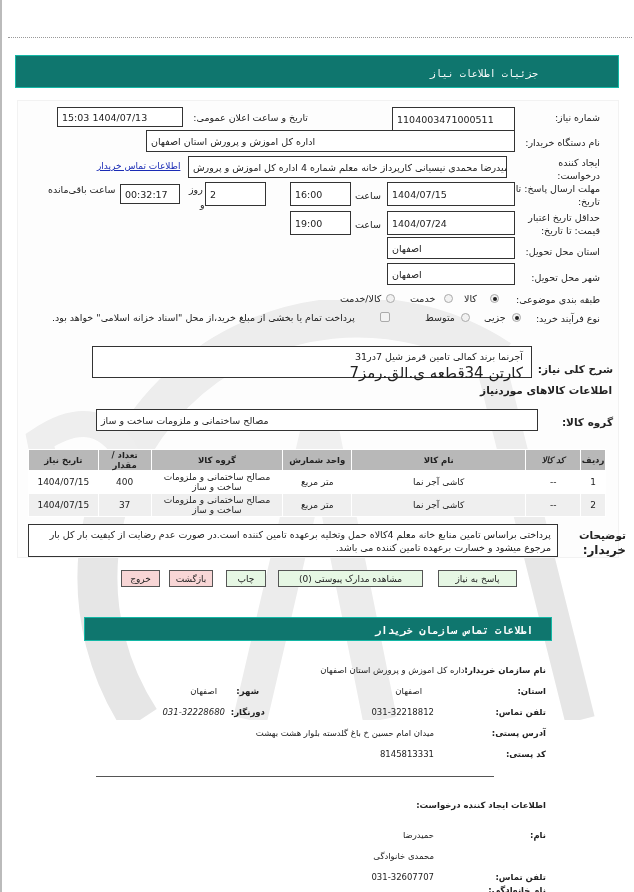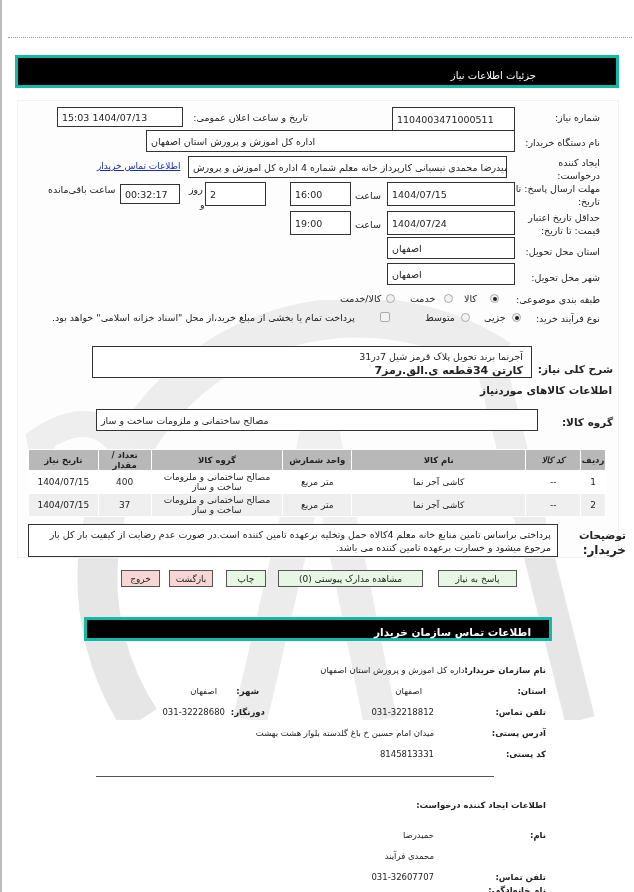--- a/index.html
+++ b/index.html
@@ -1,21 +1,21 @@
 <!DOCTYPE html>
 <html><head>
 <meta charset="utf-8">
 <style>
   * { box-sizing: border-box; margin: 0; padding: 0; }
   html, body { width: 634px; height: 892px; background: #fff; overflow: hidden; }
   body { font-family: "DejaVu Sans", sans-serif; font-size: 9px; color: #222; position: relative; direction: rtl; }
   .left-edge { position: absolute; left: 0; top: 0; width: 2px; height: 892px; background: #bbb; }
   .dotted-rule { position: absolute; left: 8px; right: 2px; top: 37px; border-top: 1px dotted #999; }
   .watermark { position: absolute; left: 20px; top: 300px; width: 600px; height: 420px; pointer-events: none; }
-  .hdr-bar { position: absolute; background: #000000; color: #fff; border: 3px solid #14b8a6; }
+  .hdr-bar { position: absolute; background: #0f766e; color: #fff; border: 1px solid #14b8a6; font-family: Liberation Mono, monospace; }
   .hdr1 { left: 15px; top: 55px; width: 604px; height: 33px; }
   .hdr1 span { position: absolute; right: 80px; top: 12px; font-size: 10px; }
   .panel { position: absolute; left: 17px; top: 100px; width: 602px; height: 458px; background: rgba(250,250,250,0.35); border: 1px solid #f2f2f2; }
   .abs { position: absolute; }
   .lbl { position: absolute; font-size: 9.5px; color: #222; white-space: nowrap; text-align: right; }
   .box { position: absolute; border: 1px solid #333; background: #fff; font-size: 9.5px; padding: 0 4px; display: flex; align-items: center; justify-content: flex-end; white-space: nowrap; overflow: hidden; }
   .link { position: absolute; color: #1a2bb5; font-size: 9px; text-decoration: underline; white-space: nowrap; }
   .radio { position: absolute; width: 9px; height: 9px; border-radius: 50%; border: 1px solid #aaa; background: #f2f2f2; }
   .radio.on::after { content: ""; position: absolute; left: 2px; top: 2px; width: 4px; height: 4px; border-radius: 50%; background: #222; }
   .chk { position: absolute; width: 10px; height: 10px; border: 1px solid #aaa; background: #f2f2f2; border-radius: 2px; }
@@ -99,22 +99,22 @@
 <span class="lbl" style="right:34px; top:313px;">نوع فرآیند خرید:</span>
 <span class="radio on" style="left:512px; top:313px;"></span>
 <span class="lbl" style="left:484px; top:312px;">جزیی</span>
 <span class="radio" style="left:461px; top:313px;"></span>
 <span class="lbl" style="left:425px; top:312px;">متوسط</span>
 <span class="chk" style="left:380px; top:312px;"></span>
 <span class="lbl" style="left:52px; top:312px;">پرداخت تمام یا بخشی از مبلغ خرید،از محل "اسناد خزانه اسلامی" خواهد بود.</span>
 
 <span class="lbl bold" style="right:21px; top:363px; font-size:10.5px;">شرح کلی نیاز:</span>
 <div class="abs" style="left:92px; top:346px; width:440px; height:32px; border:1px solid #333; background:#fff;">
-  <div class="abs" style="right:8px; top:4px; font-size:9.5px; white-space:nowrap;">آجرنما برند تحویل پلاک قرمز شیل 7در31</div>
-  <div class="abs" style="right:8px; top:17px; font-size:11px; white-space:nowrap;font-weight:bold;">کارتن 34قطعه ی.الق.رمز7</div>
+  <div class="abs" style="right:8px; top:4px; font-size:9.5px; white-space:nowrap;">آجرنما برند کمالی تامین قرمز شیل 7در31</div>
+  <div class="abs" style="right:8px; top:17px; font-size:15px; white-space:nowrap;">کارتن 34قطعه ی.الق.رمز7</div>
 </div>
 <span class="lbl bold" style="right:22px; top:384px; font-size:10.5px;">اطلاعات کالاهای موردنیاز</span>
 
 <span class="lbl bold" style="right:21px; top:416px; font-size:10.5px;">گروه کالا:</span>
 <div class="box" style="left:96px; top:409px; width:442px; height:22px; padding-right:12px;">مصالح ساختمانی و ملزومات ساخت و ساز</div>
 
 <table class="items">
   <thead>
     <tr>
       <th style="width:22px;">ردیف</th>
@@ -166,32 +166,32 @@
 <span class="c-val" style="right:167px; top:665px;">اداره کل اموزش و پرورش استان اصفهان</span>
 
 <span class="c-lbl" style="right:88px; top:686px;">استان:</span>
 <span class="c-val" style="right:212px; top:686px;">اصفهان</span>
 <span class="c-lbl" style="right:375px; top:686px;">شهر:</span>
 <span class="c-val" style="right:417px; top:686px;">اصفهان</span>
 
 <span class="c-lbl" style="right:88px; top:707px;">تلفن تماس:</span>
 <span class="c-val" style="right:200px; top:707px;">031-32218812</span>
 <span class="c-lbl" style="right:369px; top:707px;">دورنگار:</span>
-<span class="c-val" style="right:409px; top:707px;">031-32228680</span>
+<span class="c-val" style="right:409px; top:707px;font-style:italic;">031-32228680</span>
 
 <span class="c-lbl" style="right:88px; top:728px;">آدرس پستی:</span>
 <span class="c-val" style="right:200px; top:728px;">میدان امام حسین خ باغ گلدسته بلوار هشت بهشت</span>
 
 <span class="c-lbl" style="right:88px; top:749px;">کد پستی:</span>
 <span class="c-val" style="right:200px; top:749px;">8145813331</span>
 
 <div class="rule2"></div>
 
 <span class="c-lbl" style="right:88px; top:800px;">اطلاعات ایجاد کننده درخواست:</span>
 
 <span class="c-lbl" style="right:88px; top:830px;">نام:</span>
 <span class="c-val" style="right:200px; top:830px;">حمیدرضا</span>
 
 <span class="c-lbl" style="right:88px; top:885px;">نام خانوادگی:</span>
-<span class="c-val" style="right:200px; top:851px;">محمدی فرآیند</span>
+<span class="c-val" style="right:200px; top:851px;">محمدی خانوادگی</span>
 
 <span class="c-lbl" style="right:88px; top:872px;">تلفن تماس:</span>
 <span class="c-val" style="right:200px; top:872px;">031-32607707</span>
 
 </body></html>

